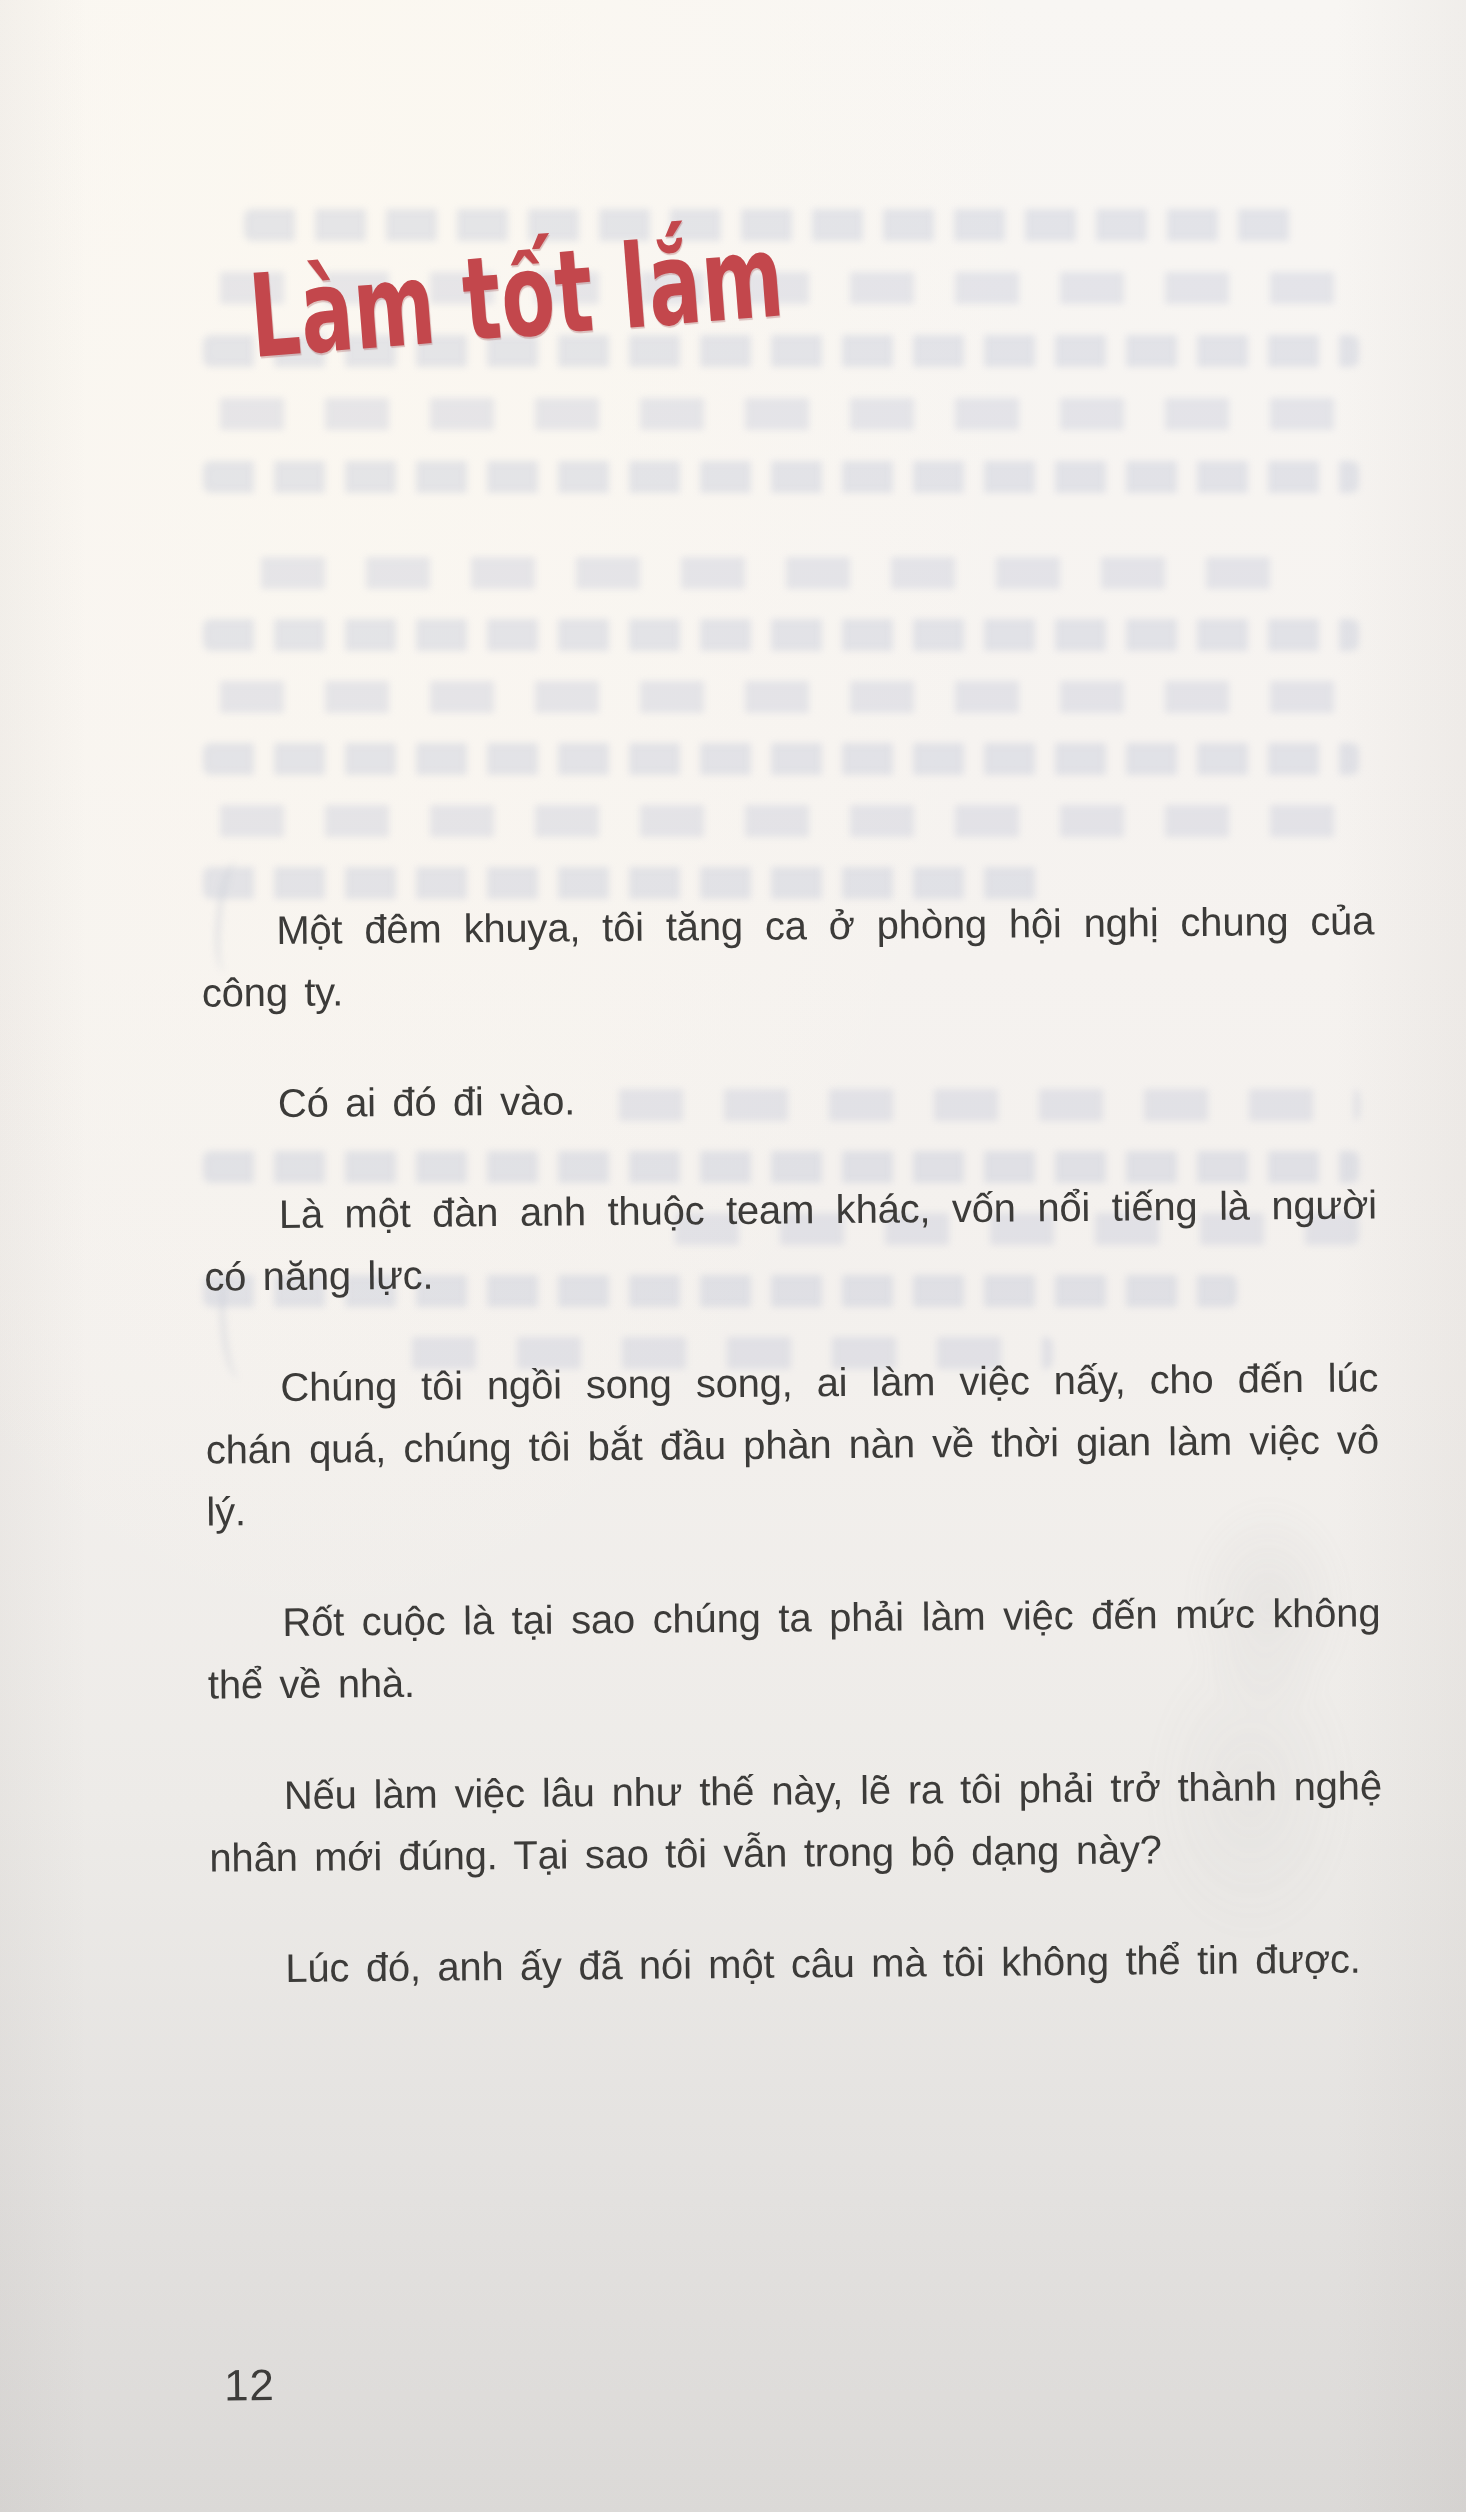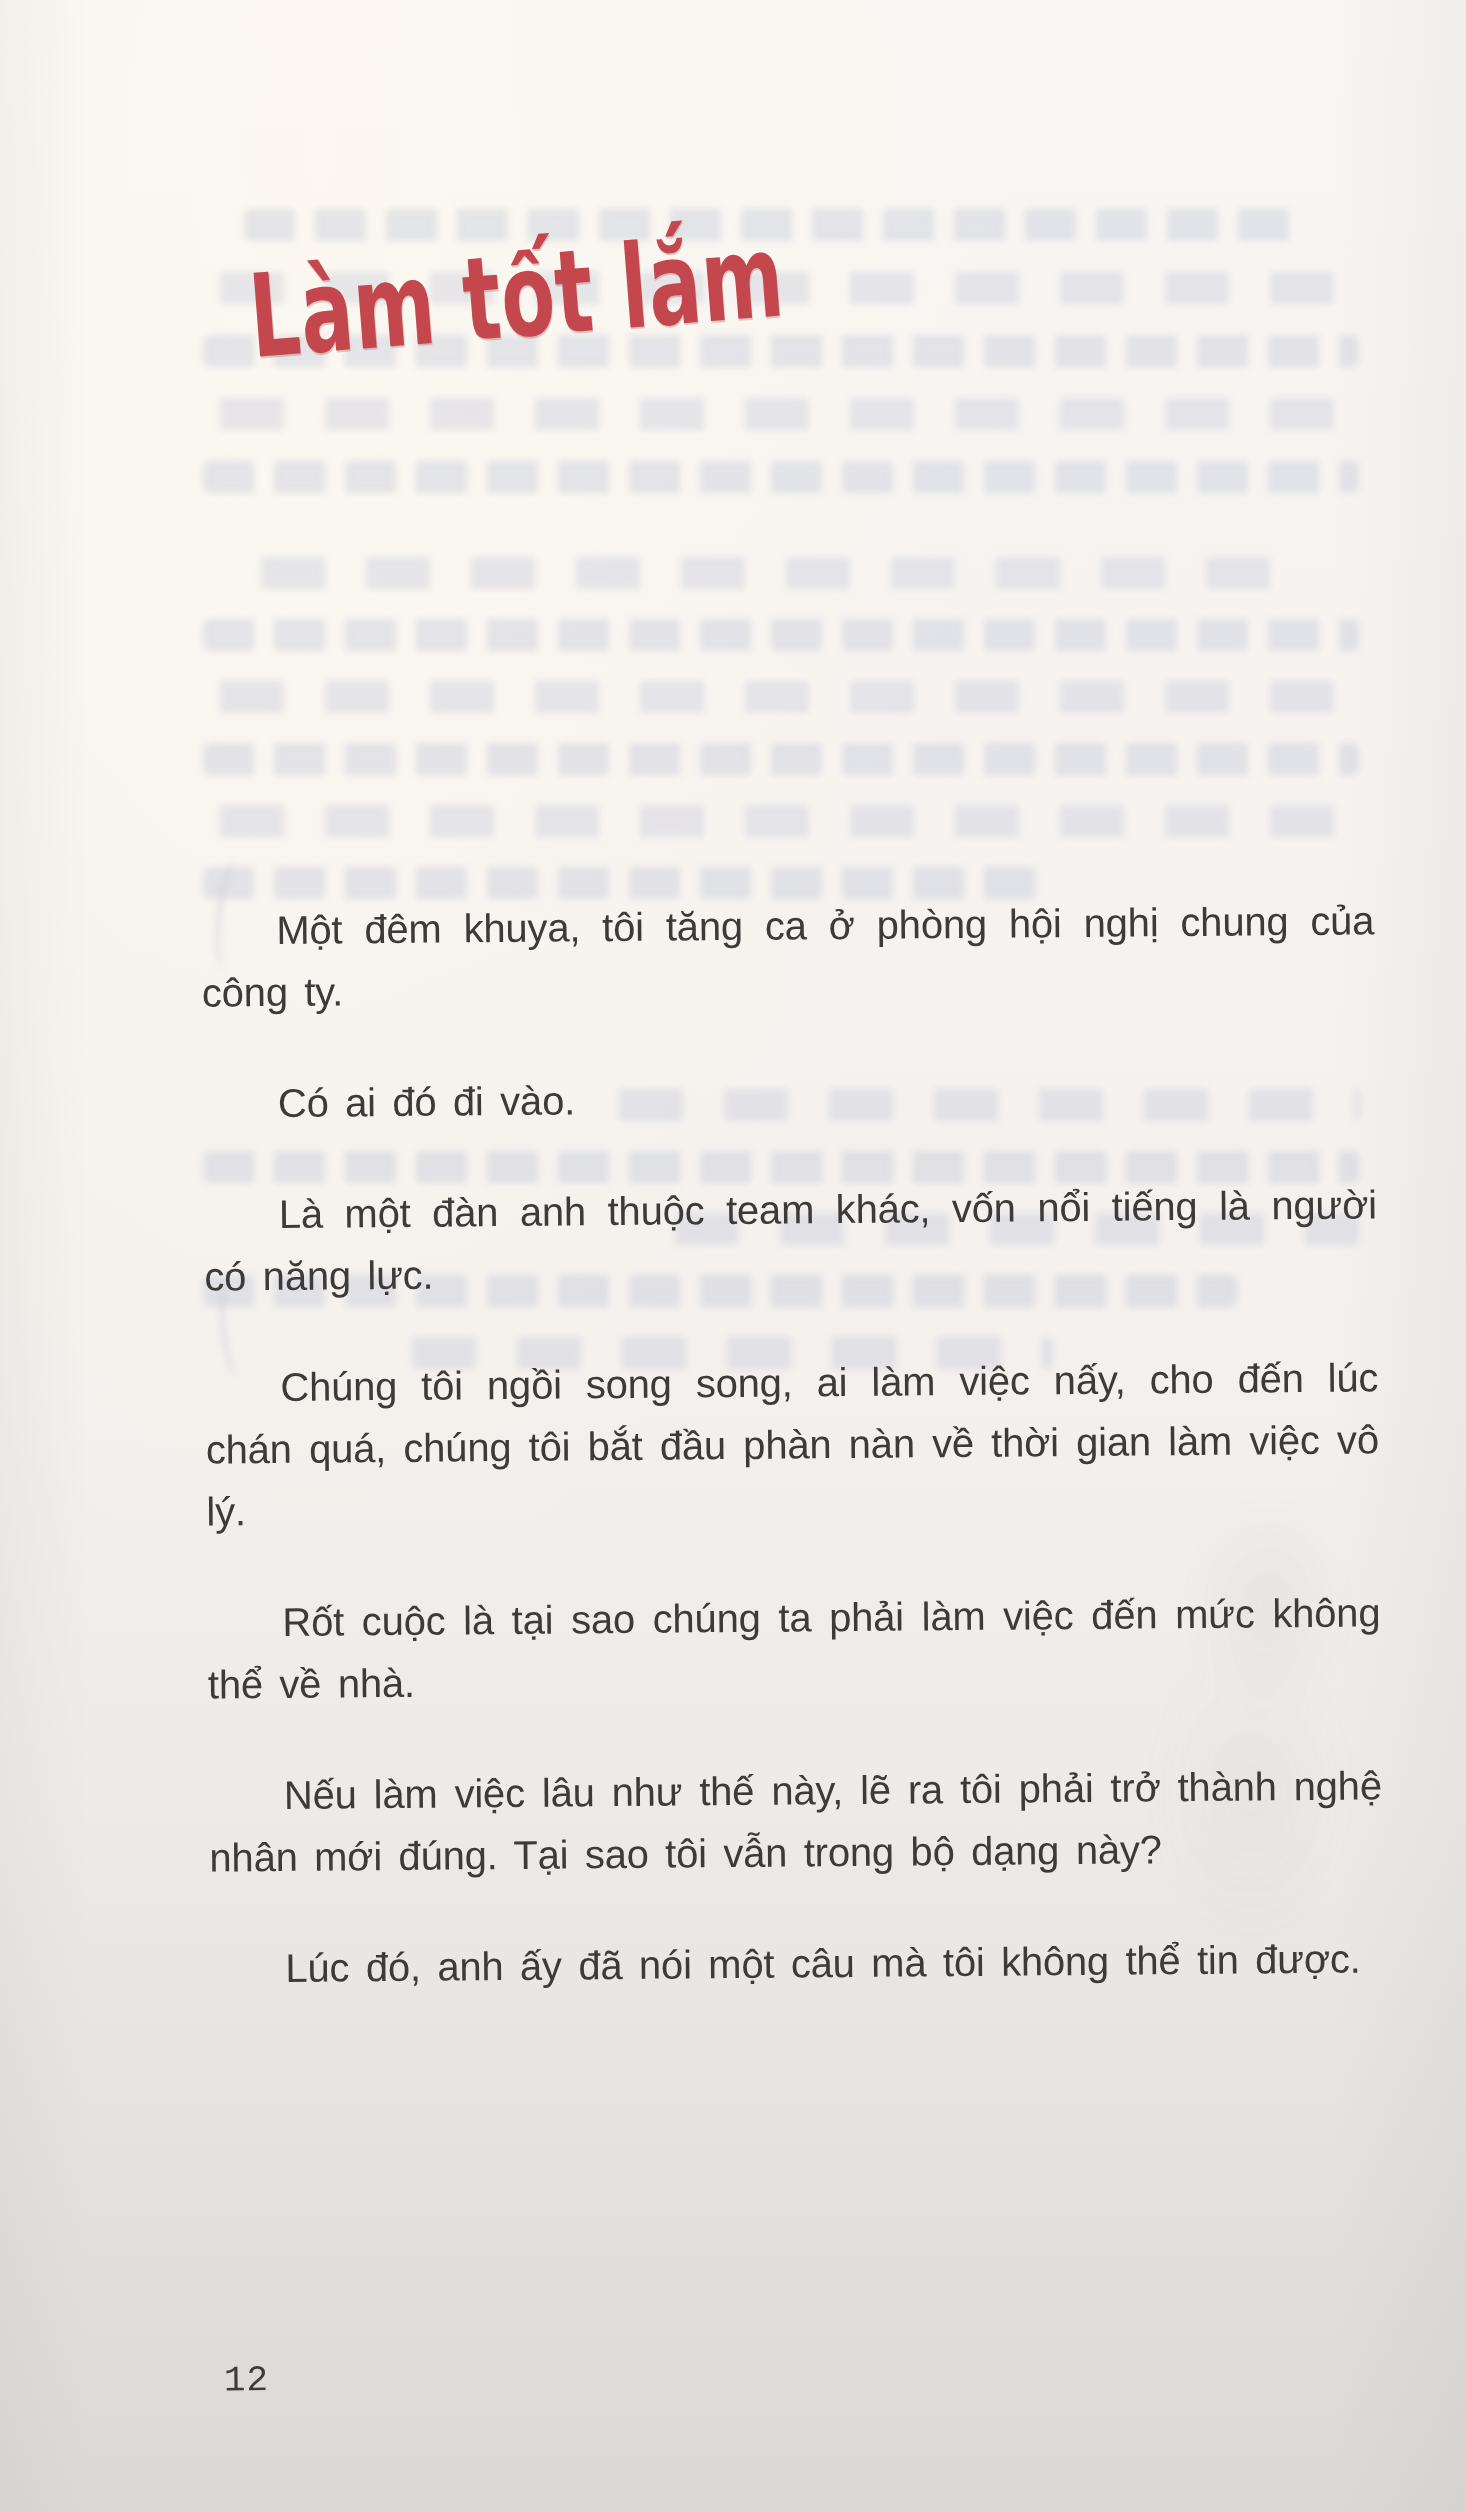--- a/index.html
+++ b/index.html
@@ -66,21 +66,21 @@
     font-size: 40px;
     line-height: 62px;
     text-align: justify;
     word-spacing: 0.14em;
     letter-spacing: -0.2px;
   }
   .body-text p { margin: 0 0 49px 0; text-indent: 75px; }
 
   .page-number {
     position: absolute; left: 212px; top: 2356px;
-    color: #3d3c3a; font-size: 36px; letter-spacing: 0.9px; font-family: Liberation Mono, monospace;
+    color: #3d3c3a; font-size: 44px; letter-spacing: 0.9px;
   }
 </style>
 </head>
 <body>
 
 <div class="page">
 
   <div class="ghost-layer">
     <div class="ghost-line" style="top:209px; left:244px; width:1053px;"></div>
     <div class="ghost-line" style="top:272px; left:203px; width:1156px;"></div>

